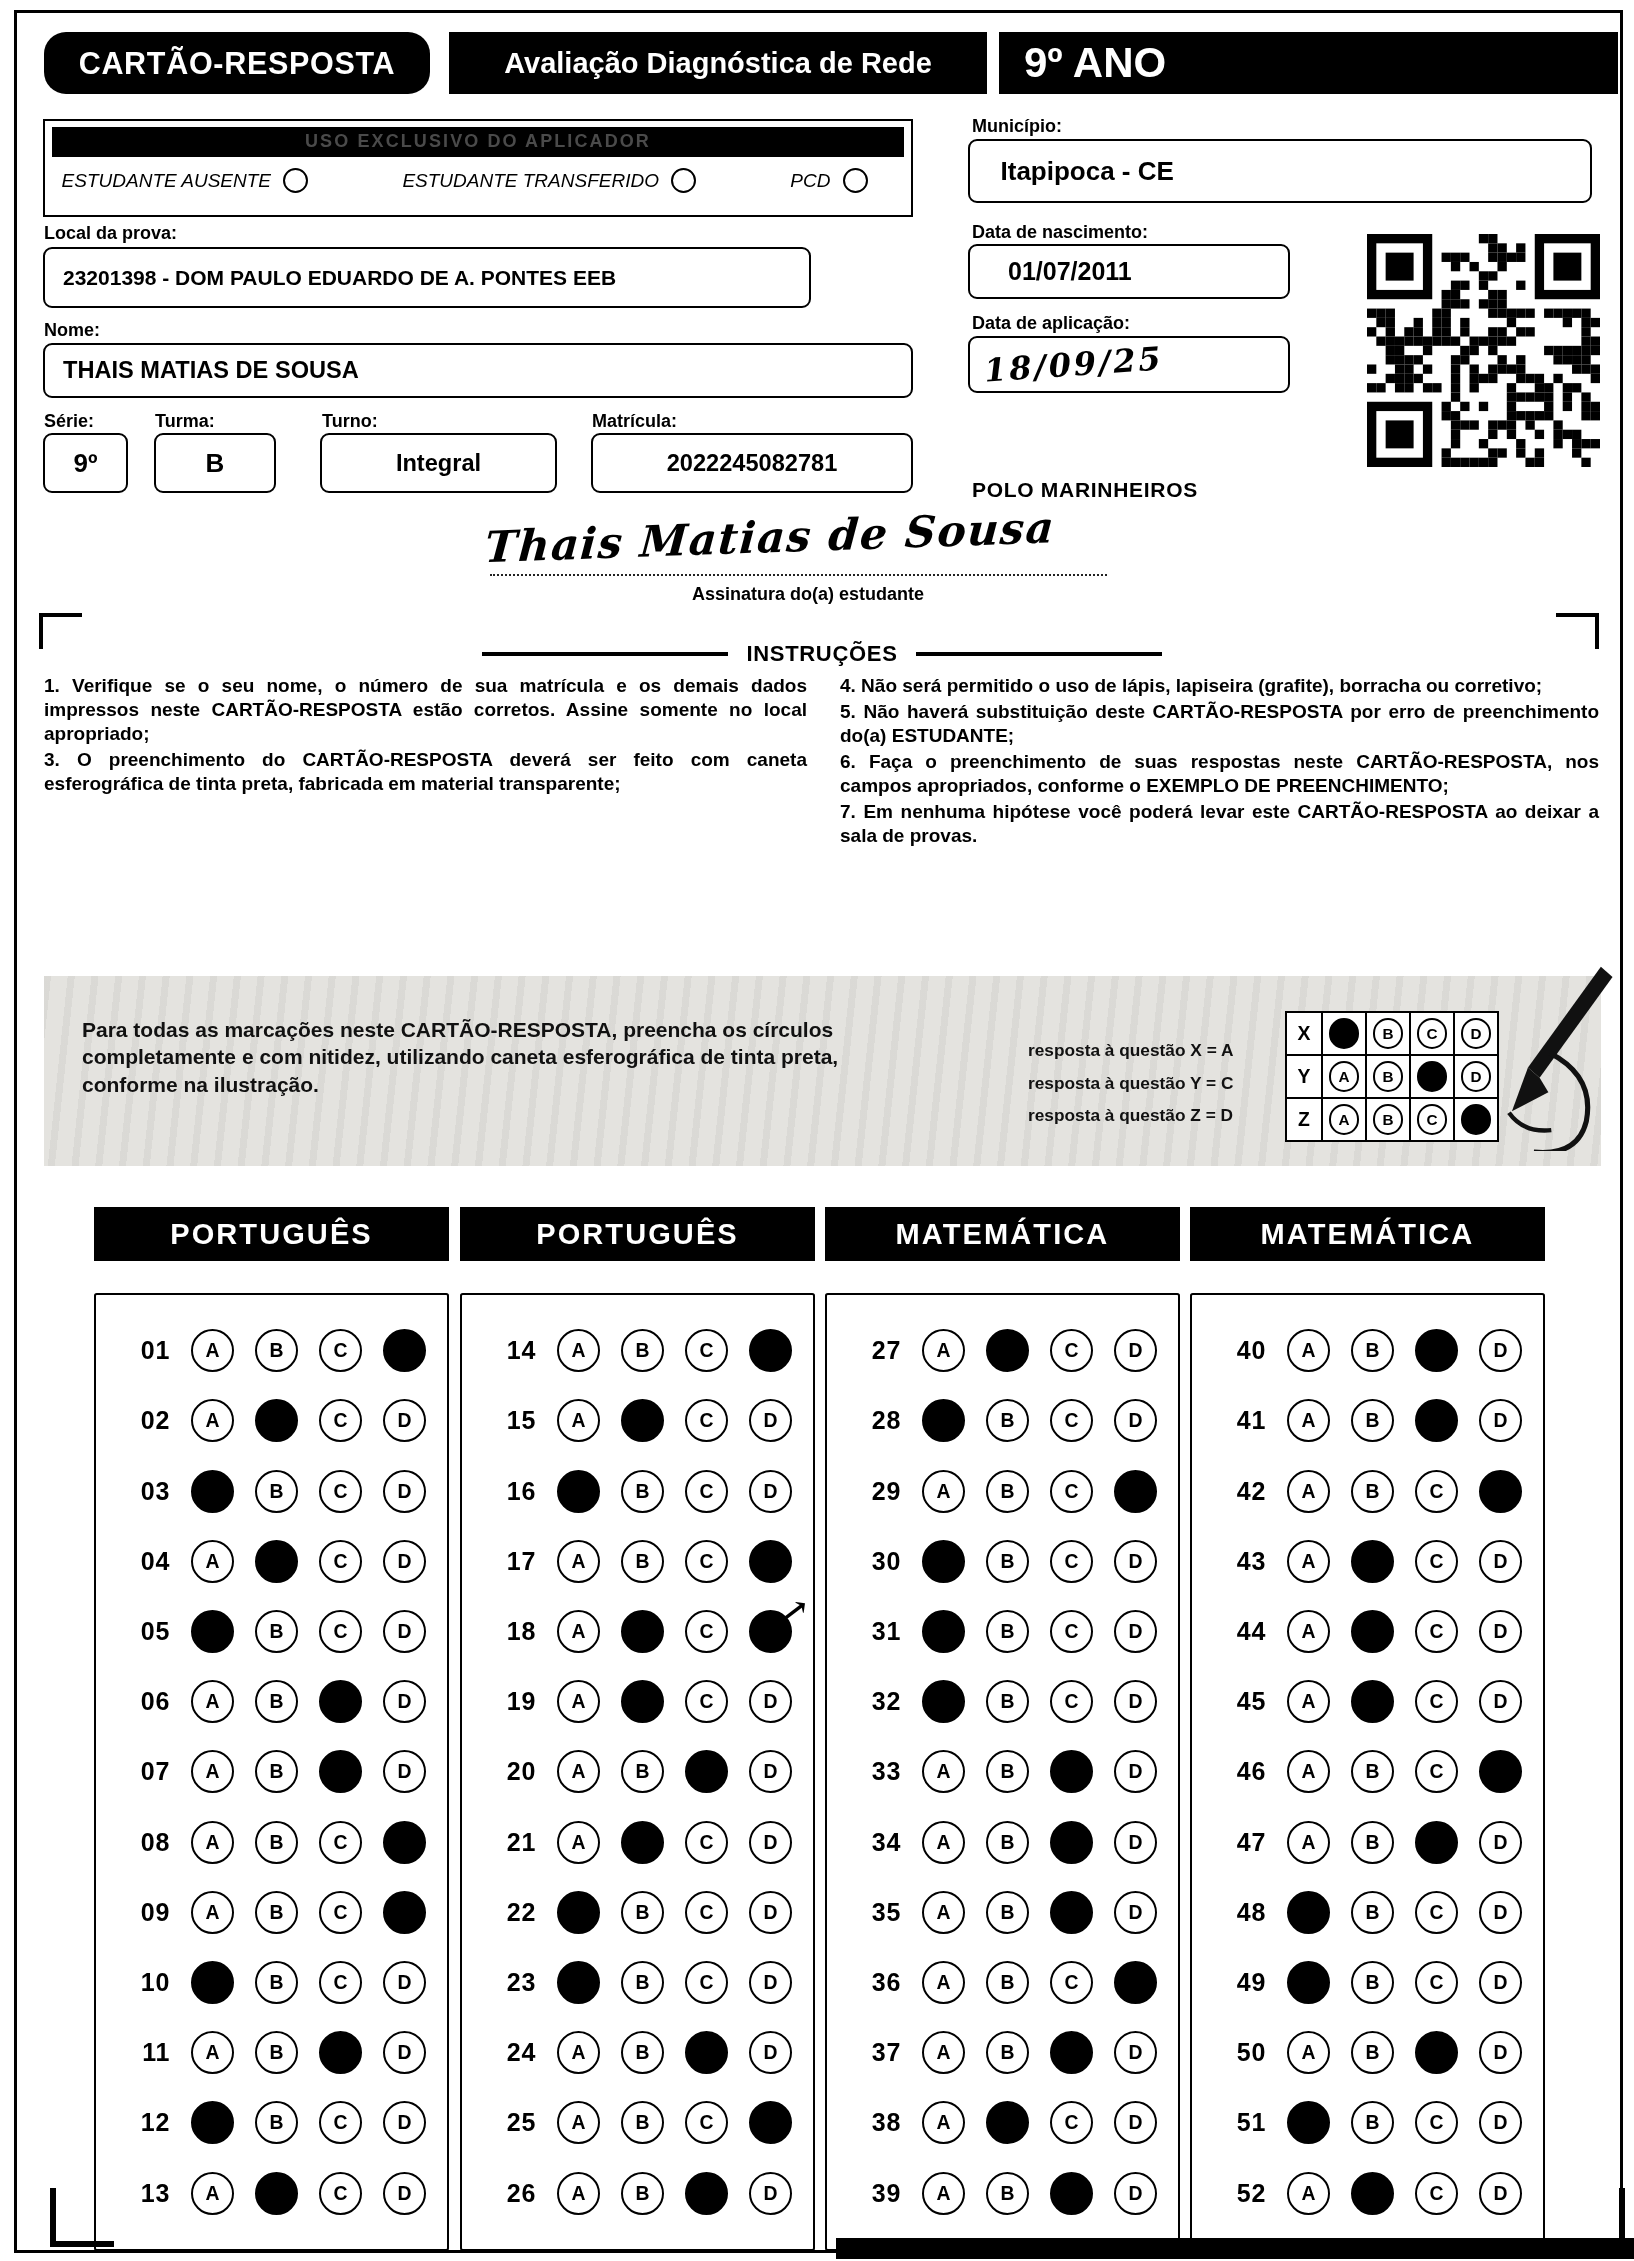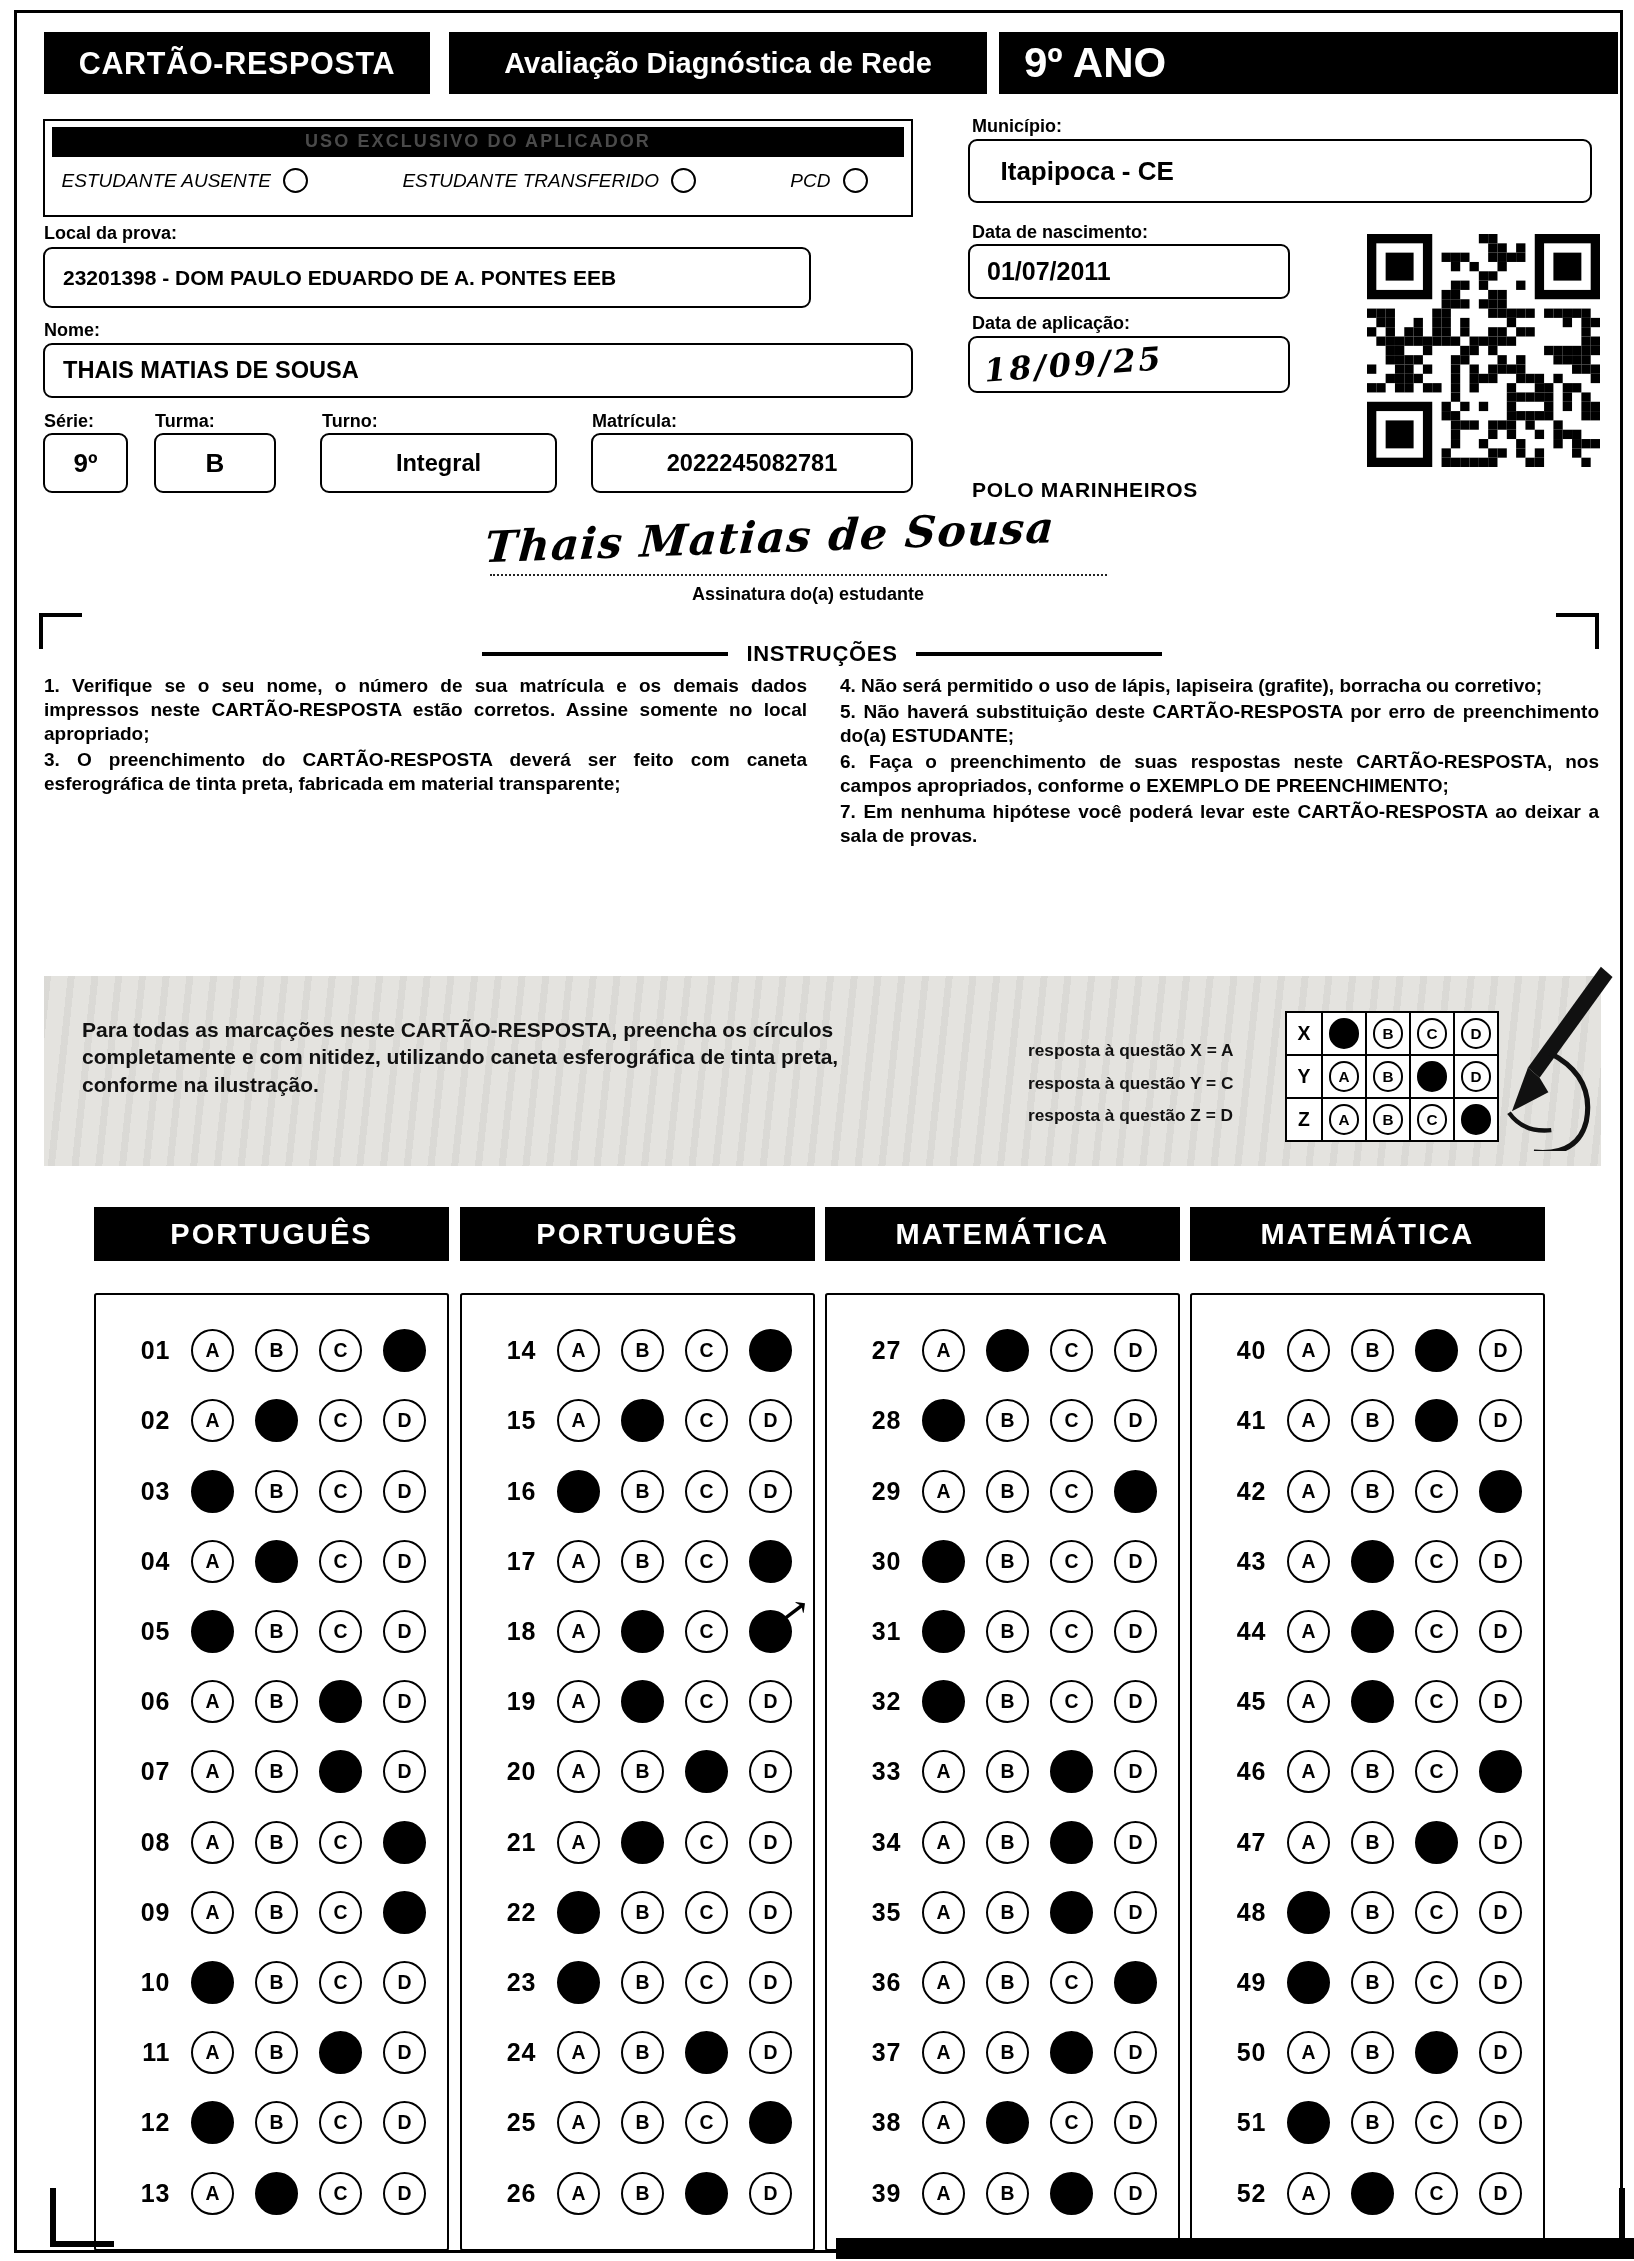--- a/index.html
+++ b/index.html
@@ -5,21 +5,21 @@
   html,body{margin:0;padding:0;background:#fff;}
   .page{position:relative;width:1634px;height:2261px;background:#fff;overflow:hidden;
         font-family:"Liberation Sans",sans-serif;color:#000;}
 
   
   .card-border{position:absolute;left:14px;top:9.7px;width:1603px;height:2237px;border:3.5px solid #000;}
 
   
   .hdr{position:absolute;top:32px;height:62px;background:#000;color:#fff;display:flex;
        align-items:center;justify-content:center;font-weight:bold;box-sizing:border-box;}
-  .hdr1{left:44px;width:386px;font-size:30.5px;letter-spacing:0.7px;}
+  .hdr1{left:44px;width:386px;font-size:30.5px;letter-spacing:0.7px;border-radius:22px;}
   .hdr2{left:449px;width:538px;font-size:29px;}
   .hdr3{left:999px;width:619px;font-size:42px;justify-content:flex-start;padding-left:25px;}
 
   
   .admin-box{position:absolute;left:43px;top:119px;width:870px;height:98px;border:2.1px solid #000;box-sizing:border-box;}
   .admin-bar{margin:5.5px 7px 0;height:30.5px;background:#000;color:#4a4a4a;display:flex;align-items:center;
              justify-content:center;font-weight:bold;font-size:18px;letter-spacing:2.1px;}
   .admin-row{display:flex;align-items:center;justify-content:space-between;padding:11px 43px 0 16.6px;}
   .admin-option{display:flex;align-items:center;gap:12.5px;font-size:19px;font-style:italic;}
   .admin-circle{width:25px;height:25px;border:2.1px solid #000;border-radius:50%;box-sizing:border-box;background:#fff;}
@@ -28,21 +28,21 @@
   .flabel{position:absolute;font-weight:bold;font-size:18px;}
   .fbox{position:absolute;border:2.1px solid #000;display:flex;align-items:center;box-sizing:border-box;
         font-weight:bold;background:#fff;border-radius:9px;}
   .fb-local{left:43px;top:247px;width:768px;height:61px;font-size:21px;padding-left:18px;}
   .fb-nome{left:43px;top:343px;width:870px;height:55px;font-size:23.6px;padding-left:18px;}
   .fb-serie{left:43px;top:433px;width:85px;height:60px;font-size:26px;justify-content:center;}
   .fb-turma{left:154px;top:433px;width:122px;height:60px;font-size:26px;justify-content:center;}
   .fb-turno{left:320px;top:433px;width:237px;height:60px;font-size:23.6px;justify-content:center;}
   .fb-matricula{left:591px;top:433px;width:322px;height:60px;font-size:23.6px;justify-content:center;}
   .fb-municipio{left:968px;top:139px;width:624px;height:64px;font-size:26px;padding-left:30.5px;}
-  .fb-nasc{left:968px;top:244px;width:322px;height:55px;font-size:25px;padding-left:17px;}
+  .fb-nasc{left:968px;top:244px;width:322px;height:55px;font-size:25px;padding-left:38px;}
   .fb-aplic{left:968px;top:336px;width:322px;height:57px;overflow:visible;}
   .handwritten{font-family:"DejaVu Serif",serif;font-style:italic;font-weight:bold;}
   .date-hw{font-size:32px;transform:rotate(-4deg);padding-left:14px;letter-spacing:2.8px;}
   .polo{position:absolute;left:972px;top:478px;font-weight:bold;font-size:21px;letter-spacing:0.7px;}
 
   .qr{position:absolute;left:1367px;top:234px;width:233px;height:233px;}
 
   
   .sig-text{position:absolute;left:485px;top:513px;width:527px;font-size:43px;letter-spacing:1.4px;
             transform:rotate(-2deg) skewX(-6deg);white-space:nowrap;}

